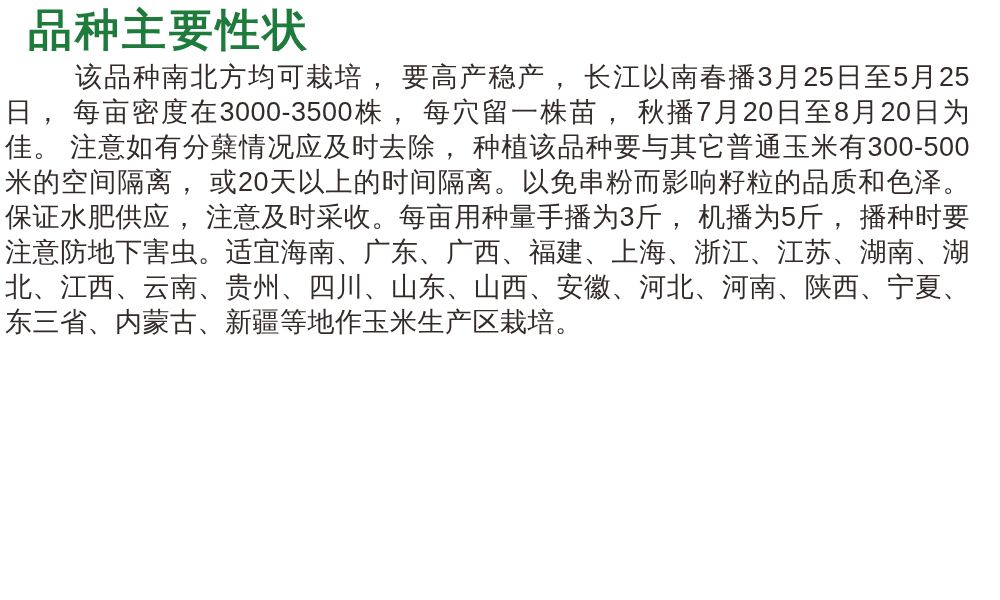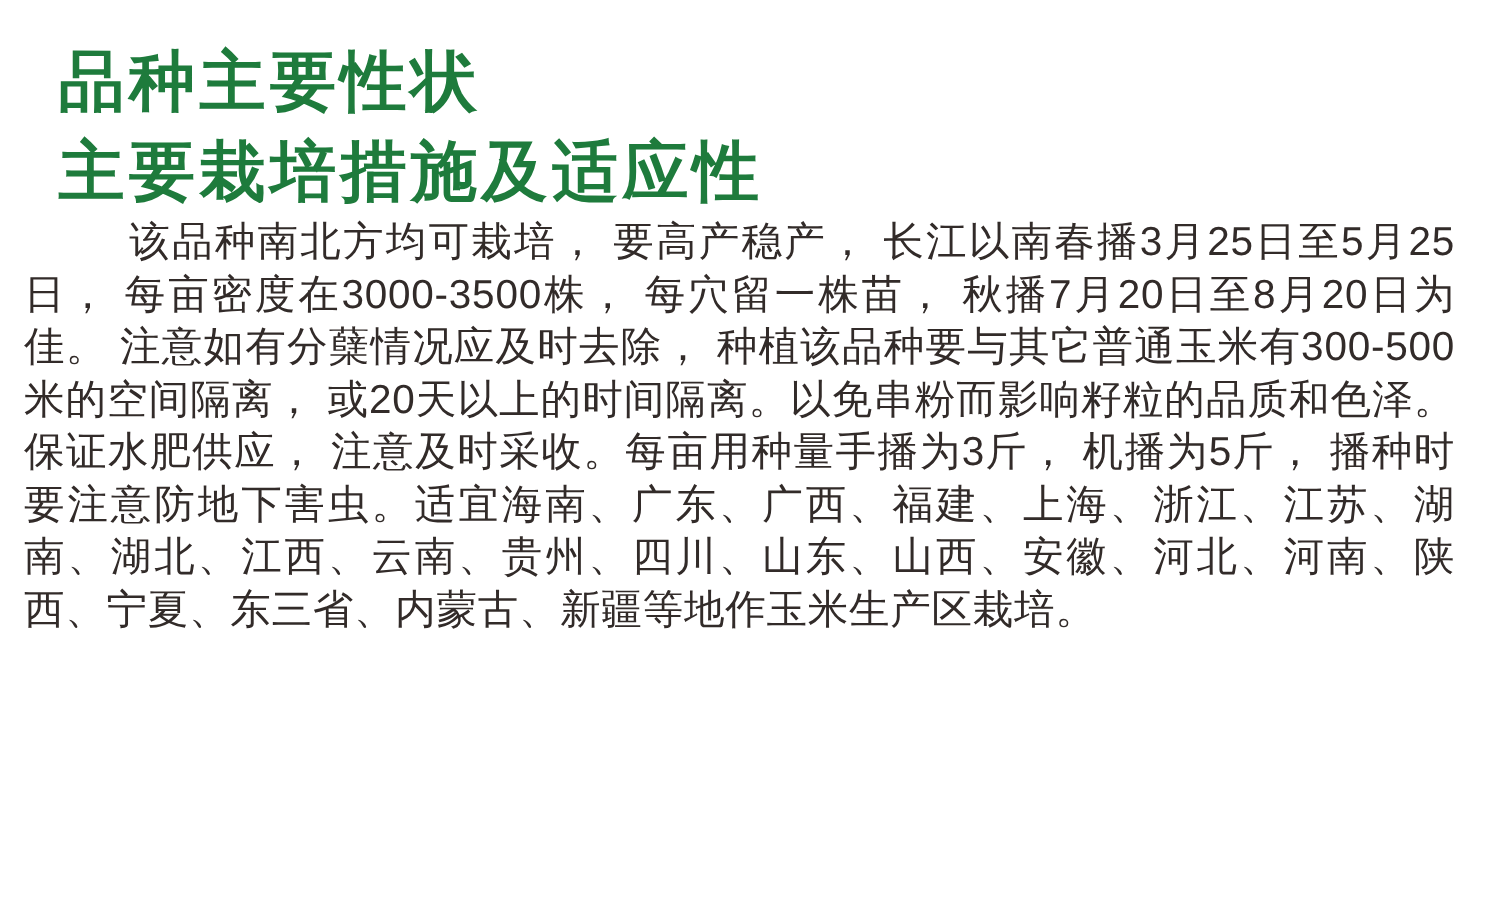--- a/index.html
+++ b/index.html
@@ -9,22 +9,21 @@
   }
   .page {
     position: relative;
     width: 1000px;
     height: 600px;
     background: #ffffff;
     overflow: hidden;
     font-family: "Liberation Sans", sans-serif;
   }
   .inner {
-    padding: 6px 18px 0 16px;
-    margin-top: 24px;
+    padding: 6px 18px 0 5px;
   }
   h1.sec-heading {
     font-family: "Liberation Serif", serif;
     font-weight: bold;
     font-size: 44px;
     line-height: 50px;
     margin: 0 0 4px 23px;
     letter-spacing: 3px;
     color: var(--heading-color, #1e7b3c);
   }
@@ -46,18 +45,17 @@
 <body style="background: rgb(255, 255, 255);">
 
 <div class="page">
   <div class="inner">
 
     <section>
       <h1 class="sec-heading">品种主要性状</h1>
     </section>
 
     <section>
-      <h1 class="sec-heading second">主要栽培措施及适应性</h1>
       <p class="sec-paragraph">该品种南北方均可栽培， 要高产稳产， 长江以南春播3月25日至5月25日， 每亩密度在3000-3500株， 每穴留一株苗， 秋播7月20日至8月20日为佳。 注意如有分蘖情况应及时去除， 种植该品种要与其它普通玉米有300-500米的空间隔离， 或20天以上的时间隔离。以免串粉而影响籽粒的品质和色泽。保证水肥供应， 注意及时采收。每亩用种量手播为3斤， 机播为5斤， 播种时要注意防地下害虫。适宜海南、广东、广西、福建、上海、浙江、江苏、湖南、湖北、江西、云南、贵州、四川、山东、山西、安徽、河北、河南、陕西、宁夏、东三省、内蒙古、新疆等地作玉米生产区栽培。</p>
     </section>
 
   </div>
 </div>
 
 </body></html>

